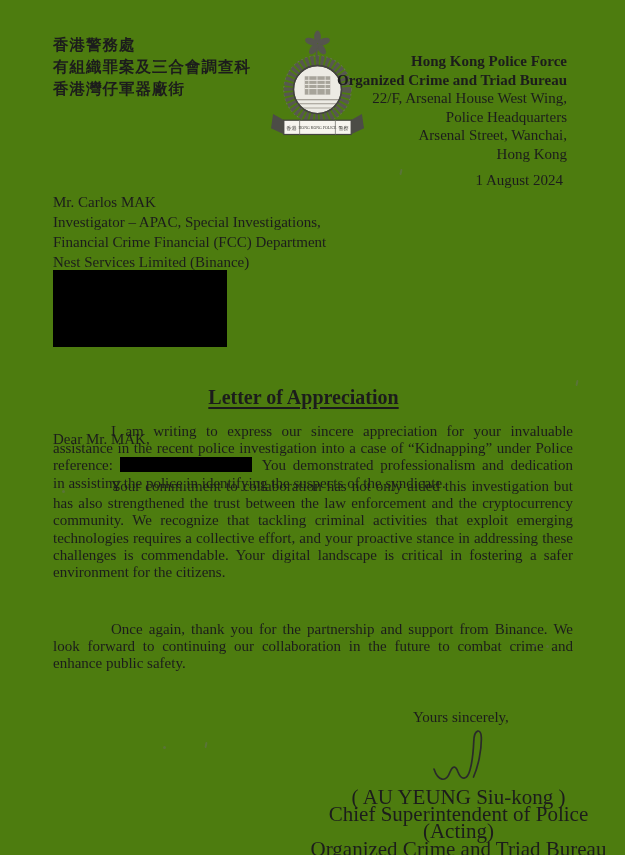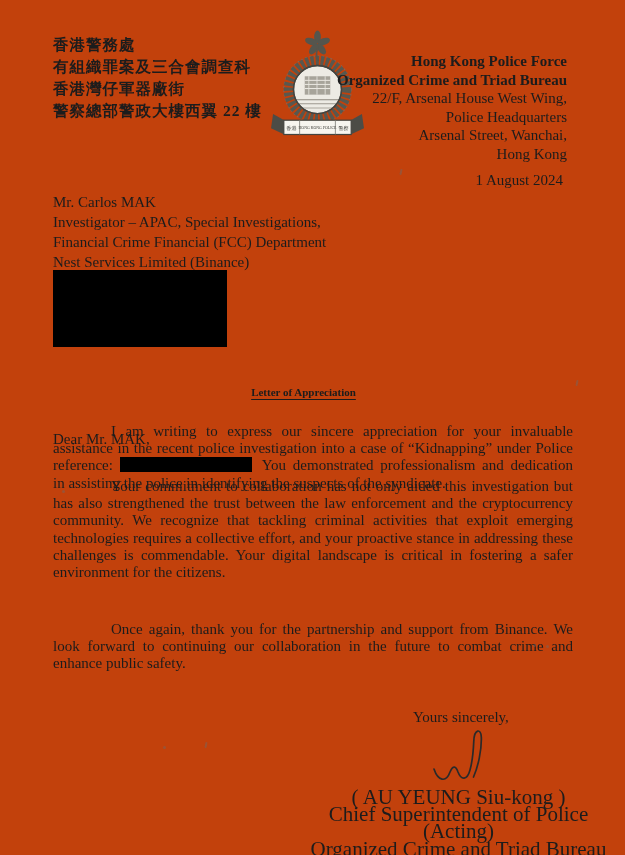--- a/index.html
+++ b/index.html
@@ -1,41 +1,41 @@
 <!DOCTYPE html>
 <html><head>
 <meta charset="utf-8">
 <style>
   html,body{margin:0;padding:0;background:#e8e8e8;}
   .page{
     position:relative;
     width:625px;height:855px;
     margin:0 auto;
-    background:#c2410c;
+    background:#4d7c0f;
     font-family:"Liberation Serif","DejaVu Serif",serif;
     color:#1c1c1c;
     overflow:hidden;
     text-decoration:underline;
   }
   .abs{position:absolute;}
 
   
   .cn-block{left:53px;top:34px;font-size:15.5px;line-height:22px;font-weight:600;letter-spacing:1px;}
   .emblem{left:270px;top:30px;width:95px;height:115px;}
   .en-block{right:58px;top:36px;text-align:right;font-size:15px;line-height:18.6px;margin-top:16px;}
   .en-block .bold{font-weight:bold;}
   .date-line{right:62px;top:172px;font-size:15px;}
 
   
   .recipient{left:53px;top:192px;font-size:15px;line-height:20px;}
   .redact-block{left:53px;top:270px;width:174px;height:77px;background:#000;}
 
   
   .salutation{left:53px;top:383px;font-size:15px;margin-top:48px;}
-  .letter-title{left:0;top:386px;width:607px;text-align:center;font-size:11px;font-weight:bold;
+  .letter-title{left:0;top:386px;width:607px;text-align:center;font-size:20px;font-weight:bold;
     text-decoration:underline;text-underline-offset:3px;}
 
   
   .para{left:53px;width:520px;font-size:15px;line-height:17.2px;text-align:justify;margin:0;}
   .para .indent{display:inline-block;width:58px;}
   #para1{top:423px;}
   #para2{top:478px;}
   #para3{top:621px;}
   .redact-inline{display:inline-block;width:132px;height:15px;background:#000;vertical-align:-2px;margin-right:10px;}
 
@@ -50,21 +50,20 @@
 </style>
 </head>
 <body>
 
 <div class="page">
 
   <div class="abs cn-block">
     <div>香港警務處</div>
     <div>有組織罪案及三合會調查科</div>
     <div>香港灣仔軍器廠街</div>
-    <div>警察總部警政大樓西翼 22 樓</div>
   </div>
 
   <div class="abs emblem">
     <svg viewBox="0 0 93 112" width="95" height="115" aria-hidden="true">
 
       <circle cx="46.5" cy="58" r="33" fill="none" stroke="#73736c" stroke-width="1" stroke-dasharray="2 2.2" opacity=".75"></circle>
       <circle cx="46.5" cy="58" r="28.5" fill="none" stroke="#58584f" stroke-width="9" stroke-dasharray="3.2 1.7"></circle>
 
       <circle cx="46.5" cy="58" r="23.5" fill="#edebe4" stroke="#44443f" stroke-width="1.3"></circle>
       <rect x="34" y="45" width="25" height="18" fill="#a7a49a"></rect>

